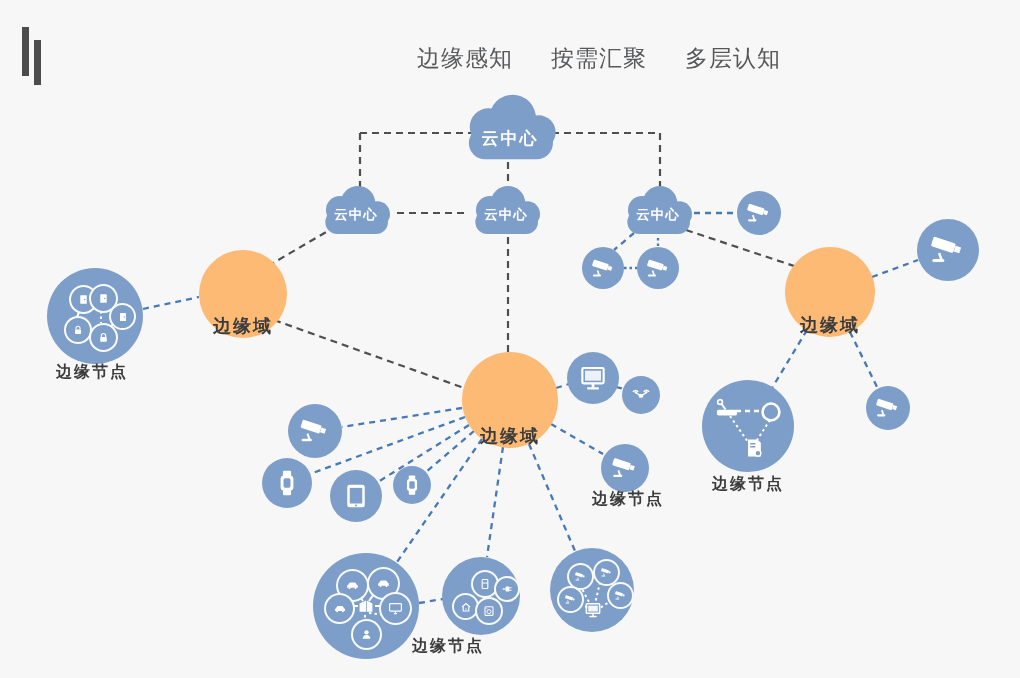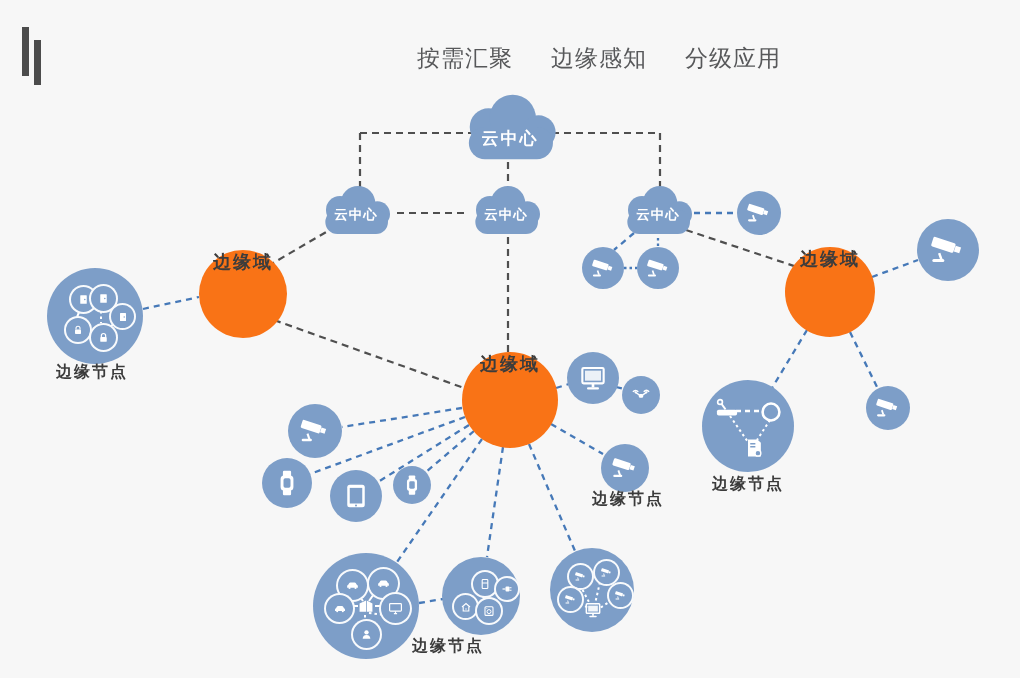--- a/index.html
+++ b/index.html
@@ -14,43 +14,43 @@
   #lines{position:absolute;left:0;top:0;}
   .dashdark{stroke:#4f4f4f;stroke-width:2.2;fill:none;stroke-dasharray:7 5;}
   .dashblue{stroke:#4679b8;stroke-width:2.3;fill:none;stroke-dasharray:6 5;}
   .dotblue{stroke:#4679b8;stroke-width:2.3;fill:none;stroke-dasharray:2.5 3;}
   
   .cloud{position:absolute;}
   .cloud svg{display:block;width:100%;height:100%;}
   .cloud .ctext{position:absolute;left:0;right:0;text-align:center;color:#fff;font-weight:bold;}
   .cloud-big .ctext{top:34px;font-size:17px;letter-spacing:2px;}
   .cloud-sm .ctext{top:22px;font-size:13.5px;letter-spacing:1px;}
-  .domain{position:absolute;border-radius:50%;background:#f97316;display:flex;align-items:flex-start;justify-content:center;
+  .domain{position:absolute;border-radius:50%;background:#fdba74;display:flex;align-items:flex-end;justify-content:center;
     font-size:18px;font-weight:bold;color:#3c3c3c;letter-spacing:2px;}
   .dev{position:absolute;border-radius:50%;background:#7d9ec8;display:flex;align-items:center;justify-content:center;}
   .cluster{position:absolute;border-radius:50%;background:#7d9ec8;}
   .cluster svg.wire{position:absolute;left:0;top:0;}
   .mini{position:absolute;border:2px solid rgba(255,255,255,.95);border-radius:50%;background:#7d9ec8;
     display:flex;align-items:center;justify-content:center;}
   .nodelabel{position:absolute;font-size:16px;font-weight:bold;color:#3b3b3b;letter-spacing:2px;white-space:nowrap;}
   .wline{stroke:#fff;stroke-width:2;fill:none;}
   .wdot{stroke:#fff;stroke-width:2;fill:none;stroke-dasharray:2.5 3;}
   .wdash{stroke:#fff;stroke-width:2.4;fill:none;stroke-dasharray:5 4;}
 </style>
 </head>
 <body>
 
 <div id="canvas">
 
   <div class="bar" style="left:22px;top:27px;height:49px;"></div>
   <div class="bar" style="left:34px;top:40px;height:45px;"></div>
   <div id="nav">
+    <span class="nav-item">边缘感知</span>
     <span class="nav-item">按需汇聚</span>
-    <span class="nav-item">边缘感知</span>
-    <span class="nav-item">分级应用</span>
+    <span class="nav-item">多层认知</span>
   </div>
 
   <svg id="lines" width="1020" height="678">
     <path class="dashdark" d="M360,133 H660"></path>
     <path class="dashdark" d="M360,133 V188"></path>
     <path class="dashdark" d="M660,133 V188"></path>
     <path class="dashdark" d="M508,150 V188"></path>
     <path class="dashdark" d="M397,213 H466"></path>
     <path class="dashdark" d="M508,237 V353"></path>
     <path class="dashdark" d="M268,266 L333,228"></path>

